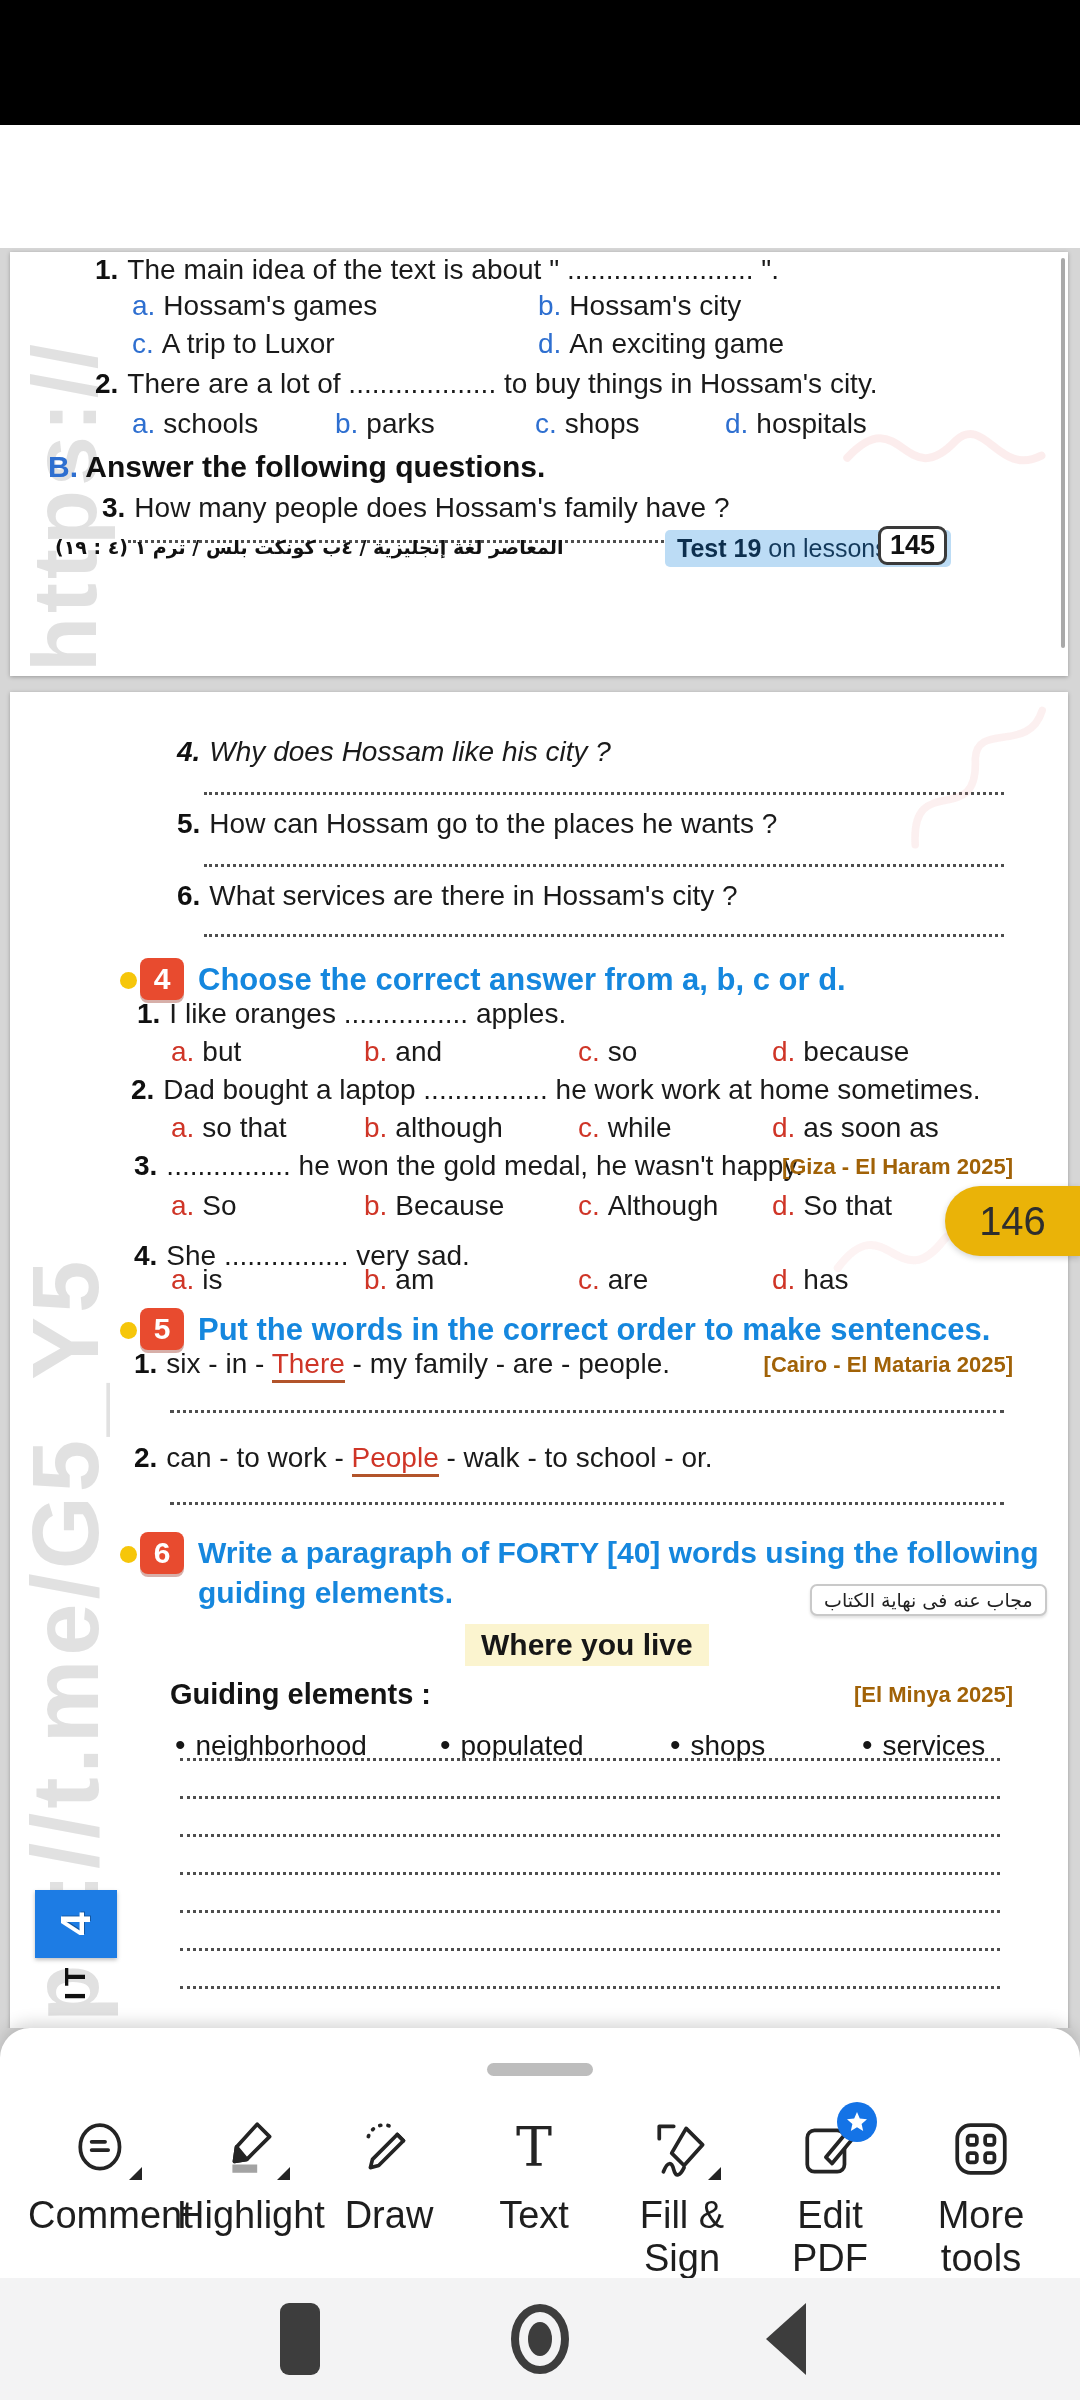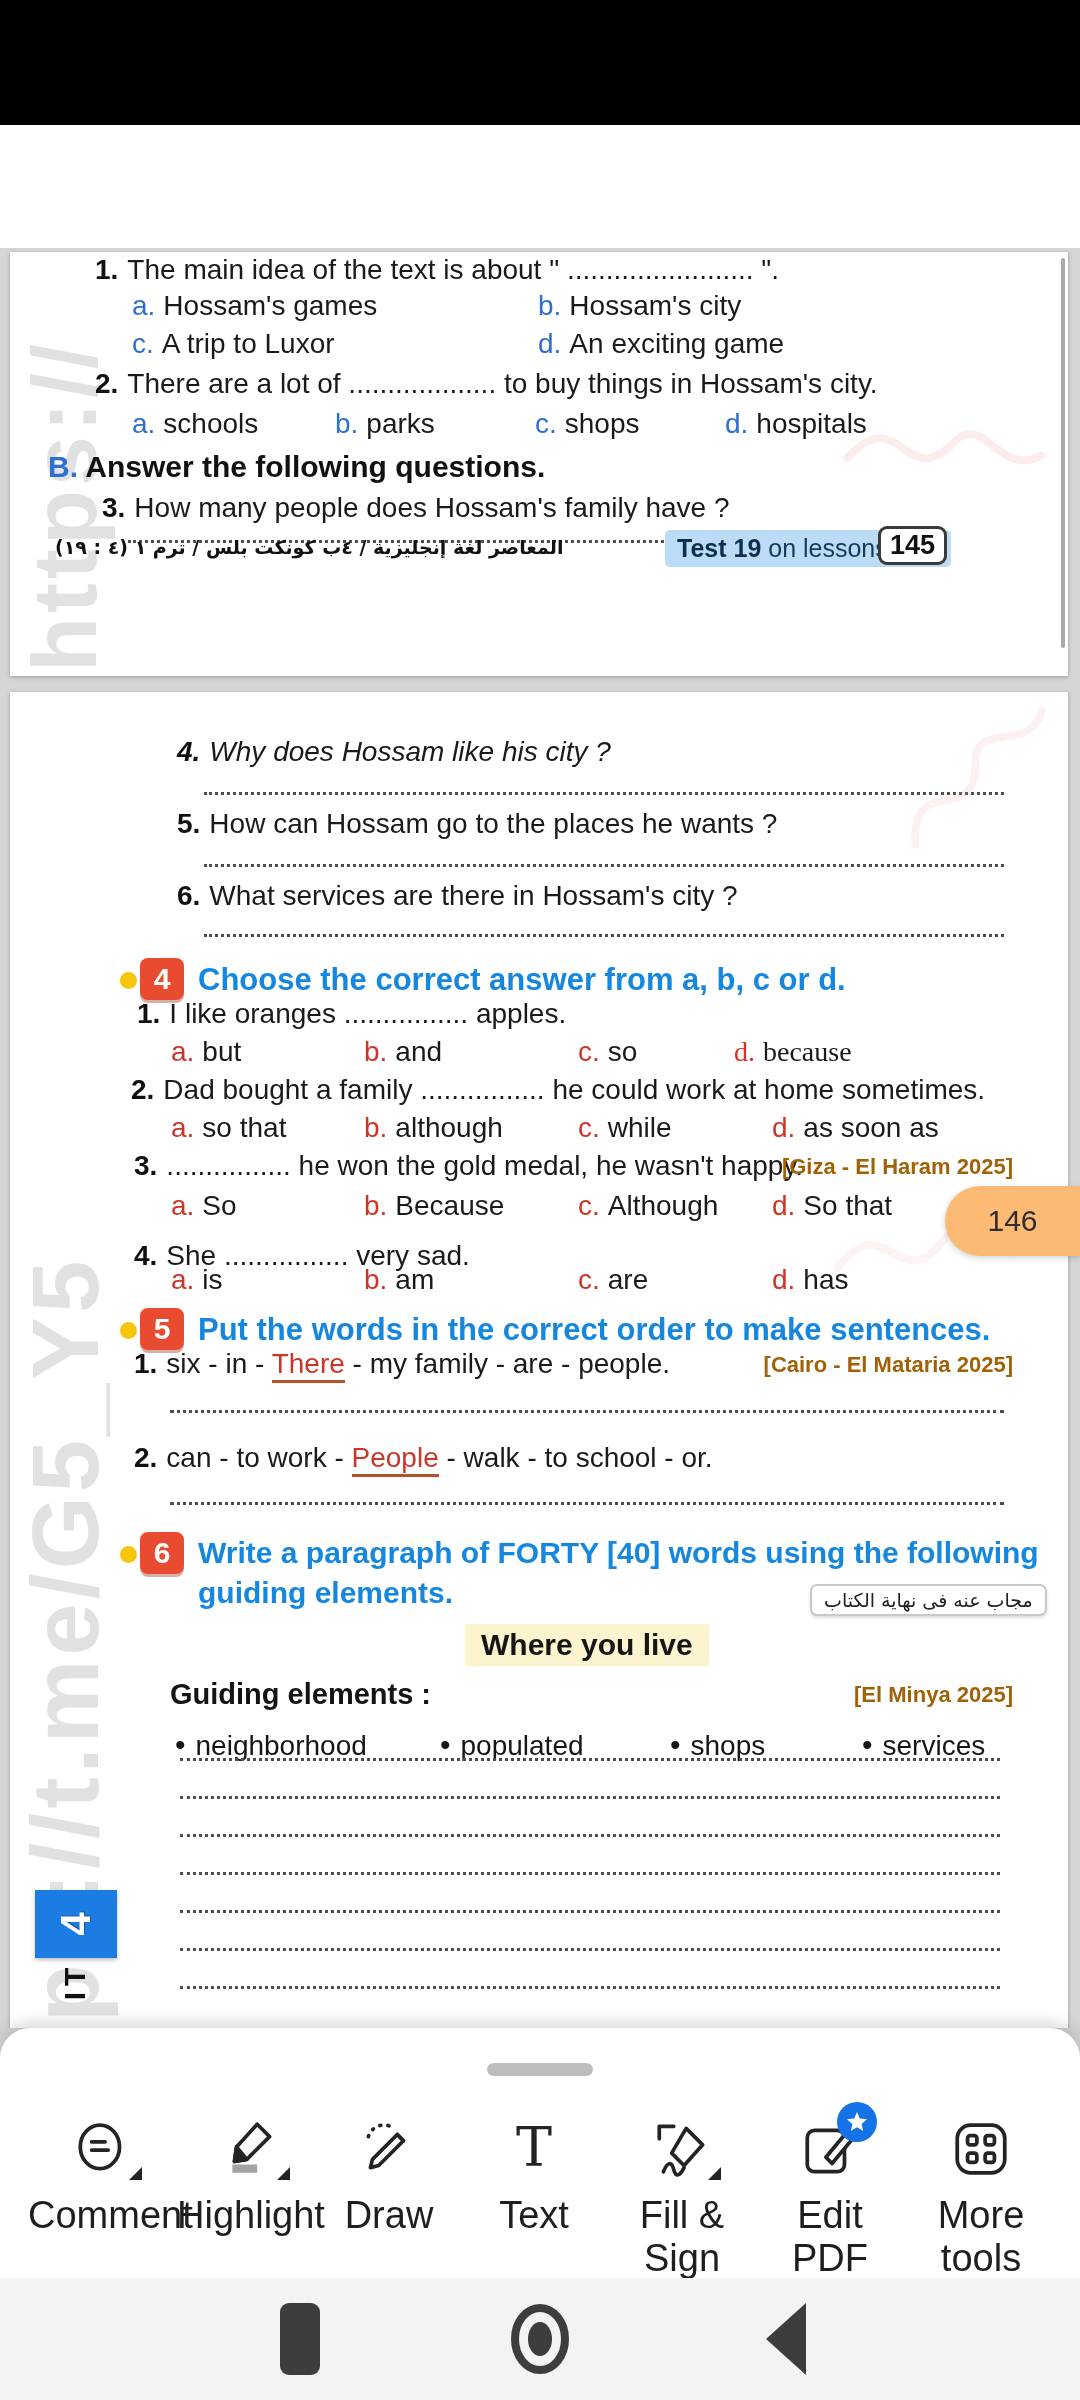--- a/index.html
+++ b/index.html
@@ -27,23 +27,23 @@
          box-shadow:0 3px 0 rgba(140,25,8,.35);}
   .ydot{position:absolute;width:17px;height:17px;border-radius:50%;background:#f6c60a;}
   .tag{position:absolute;font-size:22px;font-weight:700;color:#a16207;white-space:nowrap;}
   .wm{position:absolute;font-weight:bold;color:rgba(105,105,105,.20);transform:rotate(-90deg);
       transform-origin:left top;white-space:nowrap;letter-spacing:4px;}
   .arabic{position:absolute;font-family:"DejaVu Sans",sans-serif;font-weight:bold;font-size:19px;color:#111;}
   .testpill{position:absolute;background:#bcdcf5;border-radius:5px;padding:4px 12px;font-size:25px;color:#143a5c;white-space:nowrap;}
   .testpill .tb{font-weight:bold;color:#0d2f4e;}
   .pnbox{position:absolute;background:#fff;border:3px solid #3a3a3a;border-radius:9px;padding:1px 9px;
          font-size:27px;font-weight:bold;color:#111;}
-  .pagepill{position:absolute;left:945px;top:938px;width:135px;height:70px;background:#fdba74;
+  .pagepill{position:absolute;left:945px;top:938px;width:135px;height:70px;background:#eab308;
             border-radius:35px 0 0 35px;box-shadow:0 2px 6px rgba(0,0,0,.18);display:flex;align-items:center;
-            justify-content:center;font-size:30px;color:#2e2e2e;}
+            justify-content:center;font-size:40px;color:#2e2e2e;}
   .uword{border-bottom:3px solid #b2542a;padding-bottom:1px;}
   .note-badge{position:absolute;background:#fff;border:2px solid #c9c9c9;border-radius:7px;
               box-shadow:0 2px 3px rgba(0,0,0,.12);padding:3px 12px;font-size:19px;color:#222;
               font-family:"DejaVu Sans",sans-serif;white-space:nowrap;}
   .topic{position:absolute;background:#fbf4cf;padding:4px 16px;font-weight:bold;font-size:30px;color:#161616;}
   .bullet{position:absolute;white-space:nowrap;font-size:28px;color:#161616;margin-top:16px;}
   .bullet::before{content:"•";margin-right:10px;font-size:30px;}
   .glabel{position:absolute;font-weight:bold;font-size:29px;color:#141414;}
   .unit-tab{position:absolute;left:25px;top:1198px;width:82px;height:68px;background:#1d7ce4;
             box-shadow:0 2px 4px rgba(0,0,0,.25);display:flex;align-items:center;justify-content:center;}
@@ -205,26 +205,26 @@
       </div>
       <div class="line" style="left:161px;top:344px;">
         <span class="c-red">a.</span><span class="otext">but</span>
       </div>
       <div class="line" style="left:354px;top:344px;">
         <span class="c-red">b.</span><span class="otext">and</span>
       </div>
       <div class="line" style="left:568px;top:344px;">
         <span class="c-red">c.</span><span class="otext">so</span>
       </div>
-      <div class="line" style="left:724px;top:344px;font-family:Liberation Serif, serif;">
+      <div class="line" style="left:762px;top:344px;">
         <span class="c-red">d.</span><span class="otext">because</span>
       </div>
 
       <div class="line" style="left:121px;top:382px;">
-        <span class="num">2.</span><span>Dad bought a family ................ he could work at home sometimes.</span>
+        <span class="num">2.</span><span>Dad bought a laptop ................ he work work at home sometimes.</span>
       </div>
       <div class="line" style="left:161px;top:420px;">
         <span class="c-red">a.</span><span class="otext">so that</span>
       </div>
       <div class="line" style="left:354px;top:420px;">
         <span class="c-red">b.</span><span class="otext">although</span>
       </div>
       <div class="line" style="left:568px;top:420px;">
         <span class="c-red">c.</span><span class="otext">while</span>
       </div>

